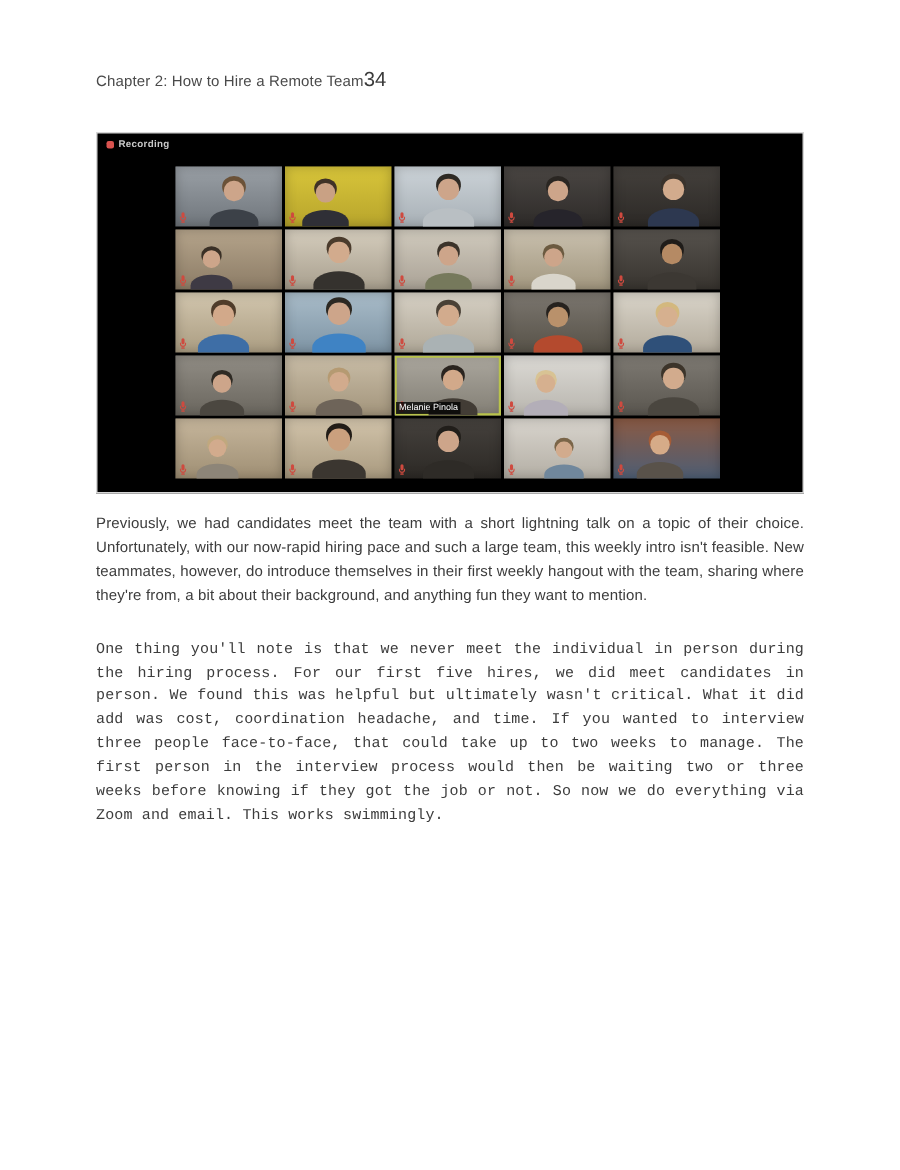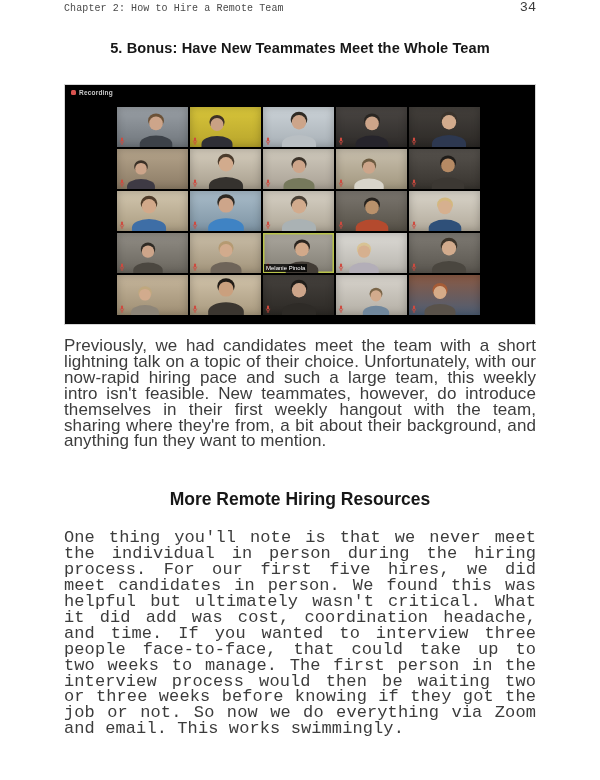--- a/index.html
+++ b/index.html
@@ -3,35 +3,35 @@
 <meta charset="utf-8">
 <style>
   html,body{margin:0;padding:0;background:#e8e8e8;}
   .page{
     width:600px;height:780px;background:#ffffff;margin:0 auto;
     font-family:"Liberation Sans","DejaVu Sans",sans-serif;
     position:relative;box-sizing:border-box;overflow:hidden;
   }
   .content{width:472px;margin:0 auto;}
   .page-header{
-    display:flex;justify-content:space-between;align-items:baseline;
-    font-family:Liberation Mono, monospace;
+    display:flex;align-items:baseline;
+    padding-top:45px;
   }
   .chapter{font-size:10px;color:#4a4a4a;letter-spacing:.1px;}
   .pagenum{font-size:13.5px;color:#3a3a3a;}
   .h1{
     margin:25px 0 0 0;text-align:center;font-size:14.6px;font-weight:bold;
     color:#171717;letter-spacing:.1px;
   }
   .h2{
     margin:40px 0 0 0;text-align:center;font-size:17.5px;font-weight:bold;
     color:#171717;
   }
   .body{
-    margin:13px 0 0 0;font-size:17px;line-height:15.9px;color:#3c3c3c;
+    margin:13px 0 0 0;font-size:10px;line-height:15.9px;color:#3c3c3c;
     text-align:justify;letter-spacing:.1px;
   }
   .body.second{margin-top:20px;font-family:Liberation Mono, monospace;}
   
   .zoom-window{
     margin-top:28px;width:470px;height:239px;background:#000;
     border:1px solid #d6d6d6;position:relative;
   }
   .rec{position:absolute;top:4px;left:6px;display:flex;align-items:center;gap:3px;}
   .rec-dot{width:5px;height:5px;border-radius:1.5px;background:#d9534f;}
@@ -57,21 +57,20 @@
 <body>
 
 <div class="page">
   <div class="content">
 
     <div class="page-header">
       <span class="chapter">Chapter 2: How to Hire a Remote Team</span>
       <span class="pagenum">34</span>
     </div>
 
-    <h1 class="h1">5. Bonus: Have New Teammates Meet the Whole Team</h1>
 
     <div class="zoom-window">
       <div class="rec">
         <span class="rec-dot"></span>
         <span class="rec-label">Recording</span>
       </div>
       <div class="grid">
           <div class="tile" style="background: linear-gradient(rgb(154, 160, 166), rgb(112, 118, 124));">
             <div class="person" style="left:55%;transform:translateX(-50%) scale(1.05);">
        <div class="hair" style="background:#6b5238"></div>
@@ -396,18 +395,17 @@
        <path d="M2 6.2 v1 a3 3 0 0 0 6 0 v-1" stroke="#cf4a3f" stroke-width="1.2" fill="none"></path>
        <line x1="5" y1="10.2" x2="5" y2="12" stroke="#cf4a3f" stroke-width="1.2"></line>
        <line x1="3" y1="12.4" x2="7" y2="12.4" stroke="#cf4a3f" stroke-width="1.2"></line>
      </svg>
           </div>
         </div>
     </div>
 
     <p class="body">Previously, we had candidates meet the team with a short lightning talk on a topic of their choice. Unfortunately, with our now-rapid hiring pace and such a large team, this weekly intro isn't feasible. New teammates, however, do introduce themselves in their first weekly hangout with the team, sharing where they're from, a bit about their background, and anything fun they want to mention.</p>
 
-    <h2 class="h2">More Remote Hiring Resources</h2>
 
     <p class="body second">One thing you'll note is that we never meet the individual in person during the hiring process. For our first five hires, we did meet candidates in person. We found this was helpful but ultimately wasn't critical. What it did add was cost, coordination headache, and time. If you wanted to interview three people face-to-face, that could take up to two weeks to manage. The first person in the interview process would then be waiting two or three weeks before knowing if they got the job or not. So now we do everything via Zoom and email. This works swimmingly.</p>
 
   </div>
 </div>
 
 </body></html>

